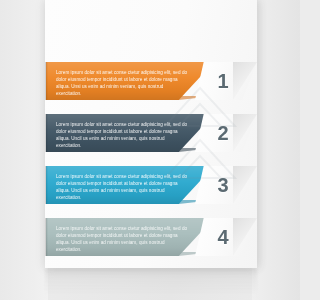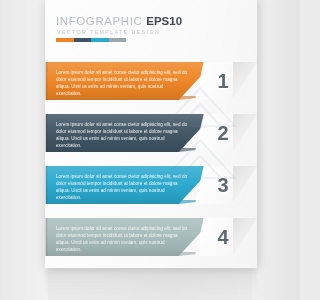--- a/index.html
+++ b/index.html
@@ -203,32 +203,20 @@
 
 <div id="canvas">
 
   <div class="bg-glow left"></div>
   <div class="bg-glow right"></div>
 
   <div id="panel-reflection"></div>
 
   <div id="panel">
 
-    <div id="header">
-      <div class="title-line">
-        <span class="title-thin">INFOGRAPHIC </span><span class="title-bold">EPS10</span>
-      </div>
-      <div class="subtitle">VECTOR TEMPLATE DESIGN</div>
-      <div id="swatches">
-          <div class="sw" style="background: rgb(237, 130, 35);"></div>
-          <div class="sw" style="background: rgb(62, 84, 99);"></div>
-          <div class="sw" style="background: rgb(43, 168, 205);"></div>
-          <div class="sw" style="background: rgb(158, 166, 168);"></div>
-        </div>
-    </div>
 
     <div id="rows-host">
         <div class="row" style="top: 62px;">
           <div class="ribbon-lip" style="background: rgb(207, 106, 18);"></div>
           <div class="ribbon" style="background: rgb(238, 133, 36);">
             <div class="sheen"></div>
           </div>
           <div class="ribbon-nub"></div>
           <div class="row-text">Lorem ipsum dolor sit amet conse ctetur  adipisicing elit, sed do dolor eiusmod tempor incididunt ut labore et dolore magna aliqua. Unsi us enim ad minim veniam, quis nostrud exercitation.</div>
           <div class="num-ribbon"></div>

